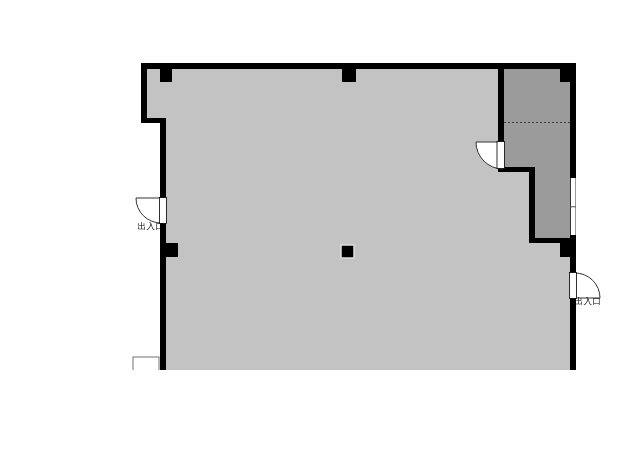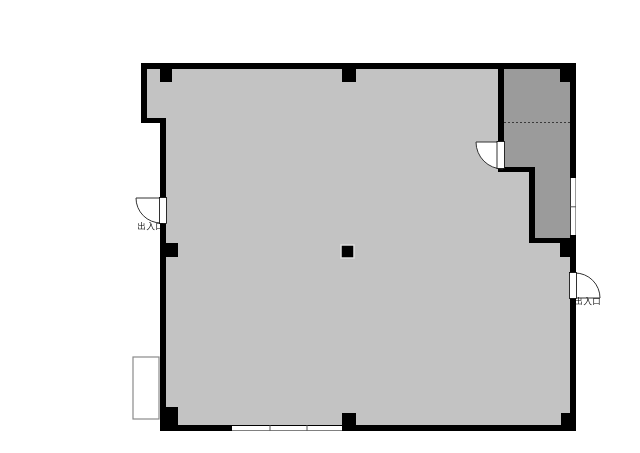--- a/index.html
+++ b/index.html
@@ -4,21 +4,21 @@
 <style>
   html, body {
     margin: 0;
     padding: 0;
     background: #ffffff;
     font-family: "DejaVu Sans", "Liberation Sans", sans-serif;
   }
   .stage {
     position: relative;
     width: 640px;
-    height: 453px;
+    height: 370px;
     background: #fef9c3;
     overflow: hidden;
   }
   svg { display: block; }
   text.entrance-label {
     font-size: 8.5px;
     letter-spacing: 0.5px;
     fill: #000000;
     font-family: "DejaVu Sans", "Liberation Sans", sans-serif;
   }

